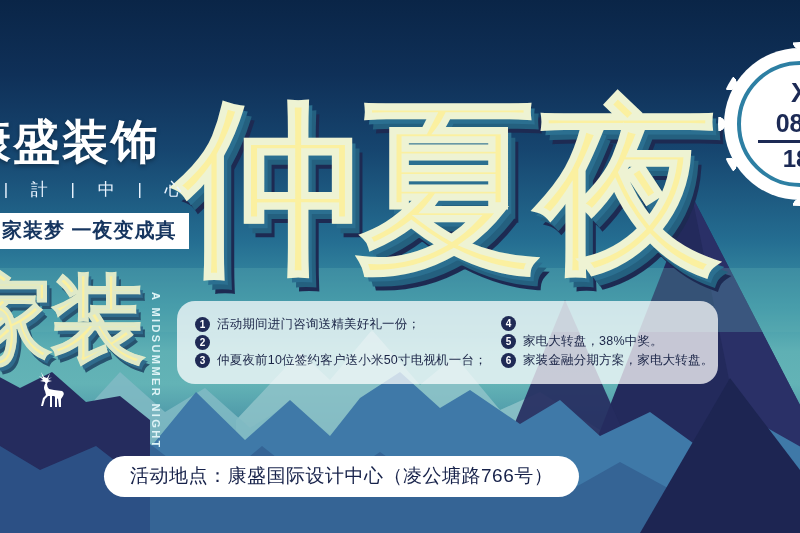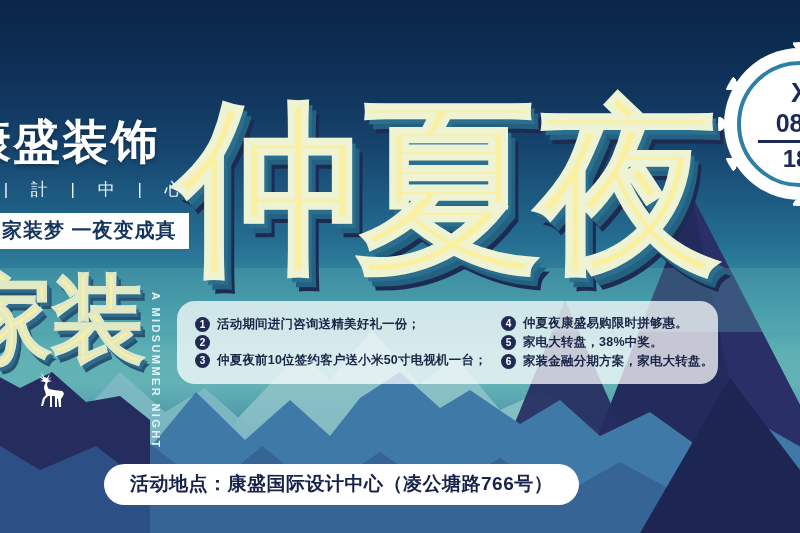--- a/index.html
+++ b/index.html
@@ -109,29 +109,28 @@
     display:flex; align-items:center; padding:6px 14px 6px 18px;
   }
   .offer-col { flex:1 1 0; display:flex; flex-direction:column; gap:2px; }
   .offer-col.right { margin-left:14px; }
   .offer-row { display:flex; align-items:center; gap:7px; white-space:nowrap; }
   .offer-num {
     flex:none; width:15px; height:15px; border-radius:50%;
     background:#1f2a55; color:#fff; font-size:10px; font-weight:bold;
     display:flex; align-items:center; justify-content:center;
   }
-  .offer-text { font-size:12.5px; color:#1b2547; font-weight:bold; letter-spacing:.2px; }
+  .offer-text { font-size:12.5px; color:#1b2547; font-weight:normal; letter-spacing:.2px; }
 
   
   #address-pill {
     position:absolute; left:104px; top:456px; z-index:36;
     background:#ffffff; border-radius:22px; padding:7px 26px 8px;
-    font-size:19px; font-weight:bold; color:#17224a; letter-spacing:.5px;
+    font-size:19px; font-weight:normal; color:#17224a; letter-spacing:.5px;
     white-space:nowrap;
-    margin-top:8px;
   }
 
   
   #deer { position:absolute; left:28px; top:372px; z-index:28; }
 </style>
 </head>
 <body>
 
 <div id="poster">
 
@@ -207,21 +206,20 @@
         <span class="offer-num">2</span>
       </div>
       <div class="offer-row">
         <span class="offer-num">3</span>
         <span class="offer-text">仲夏夜前10位签约客户送小米50寸电视机一台；</span>
       </div>
     </div>
     <div class="offer-col right">
       <div class="offer-row">
         <span class="offer-num">4</span>
-        <span class="offer-text">仲夏夜康盛易购限时拼够惠。</span>
       </div>
       <div class="offer-row">
         <span class="offer-num">5</span>
         <span class="offer-text">家电大转盘，38%中奖。</span>
       </div>
       <div class="offer-row">
         <span class="offer-num">6</span>
         <span class="offer-text">家装金融分期方案，家电大转盘。</span>
       </div>
     </div>

